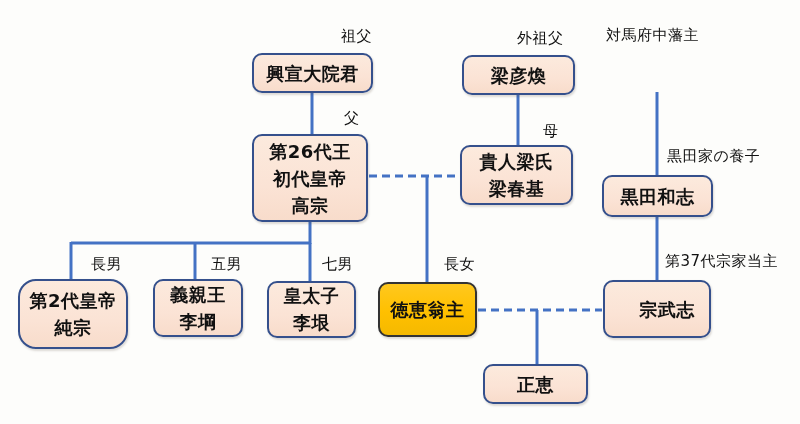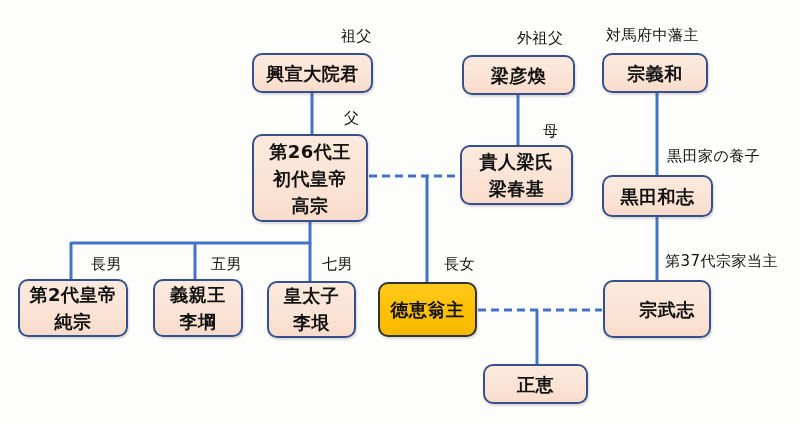--- a/index.html
+++ b/index.html
@@ -89,36 +89,33 @@
   <div class="role" style="left:322px;top:255px;">七男</div>
   <div class="role" style="left:444px;top:255px;">長女</div>
   <div class="role" style="left:665px;top:252px;">第37代宗家当主</div>
 
   <div class="node" style="left:252px;top:53px;width:121px;height:40px;">
     <span class="node-text">興宣大院君</span>
   </div>
   <div class="node" style="left:462px;top:55px;width:113px;height:40px;">
     <span class="node-text">梁彦煥</span>
   </div>
-  <div class="node" style="left:602px;top:53px;width:106px;height:40px;">
-    <span class="node-text">宗義和</span>
-  </div>
   <div class="node" style="left:252px;top:134px;width:116px;height:88px;">
     <span class="node-text">第26代王
 初代皇帝
 高宗</span>
   </div>
   <div class="node" style="left:460px;top:145px;width:113px;height:60px;">
     <span class="node-text">貴人梁氏
 梁春基</span>
   </div>
   <div class="node" style="left:602px;top:175px;width:111px;height:42px;">
     <span class="node-text">黒田和志</span>
   </div>
-  <div class="node" style="left:18px;top:279px;width:110px;height:58px;">
+  <div class="node" style="left:18px;top:279px;width:110px;height:70px;border-radius:18px;">
     <span class="node-text">第2代皇帝
 純宗</span>
   </div>
   <div class="node" style="left:153px;top:279px;width:90px;height:58px;">
     <span class="node-text">義親王
 李堈</span>
   </div>
   <div class="node" style="left:267px;top:281px;width:89px;height:57px;align-items:flex-end;">
     <span class="node-text">皇太子
 李垠</span>

